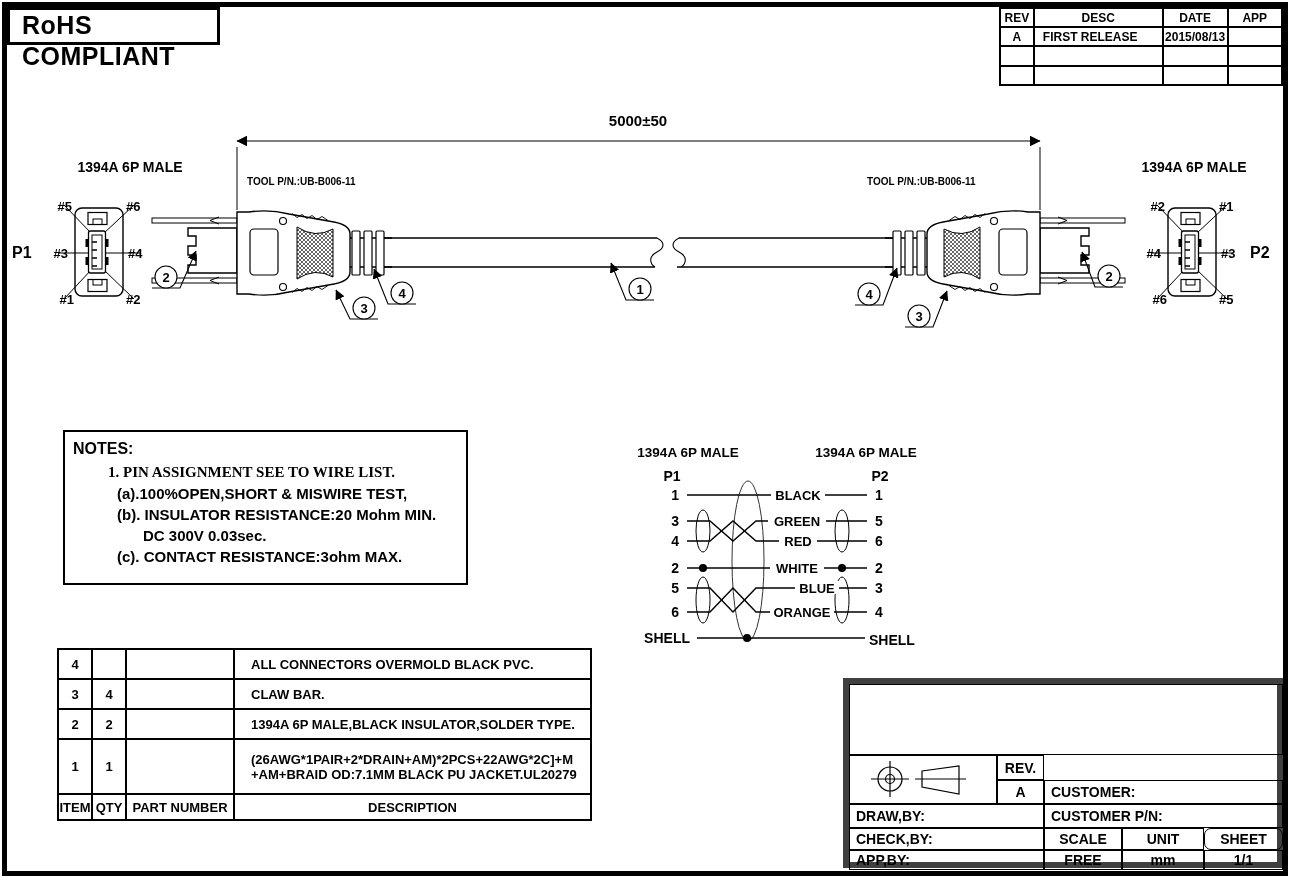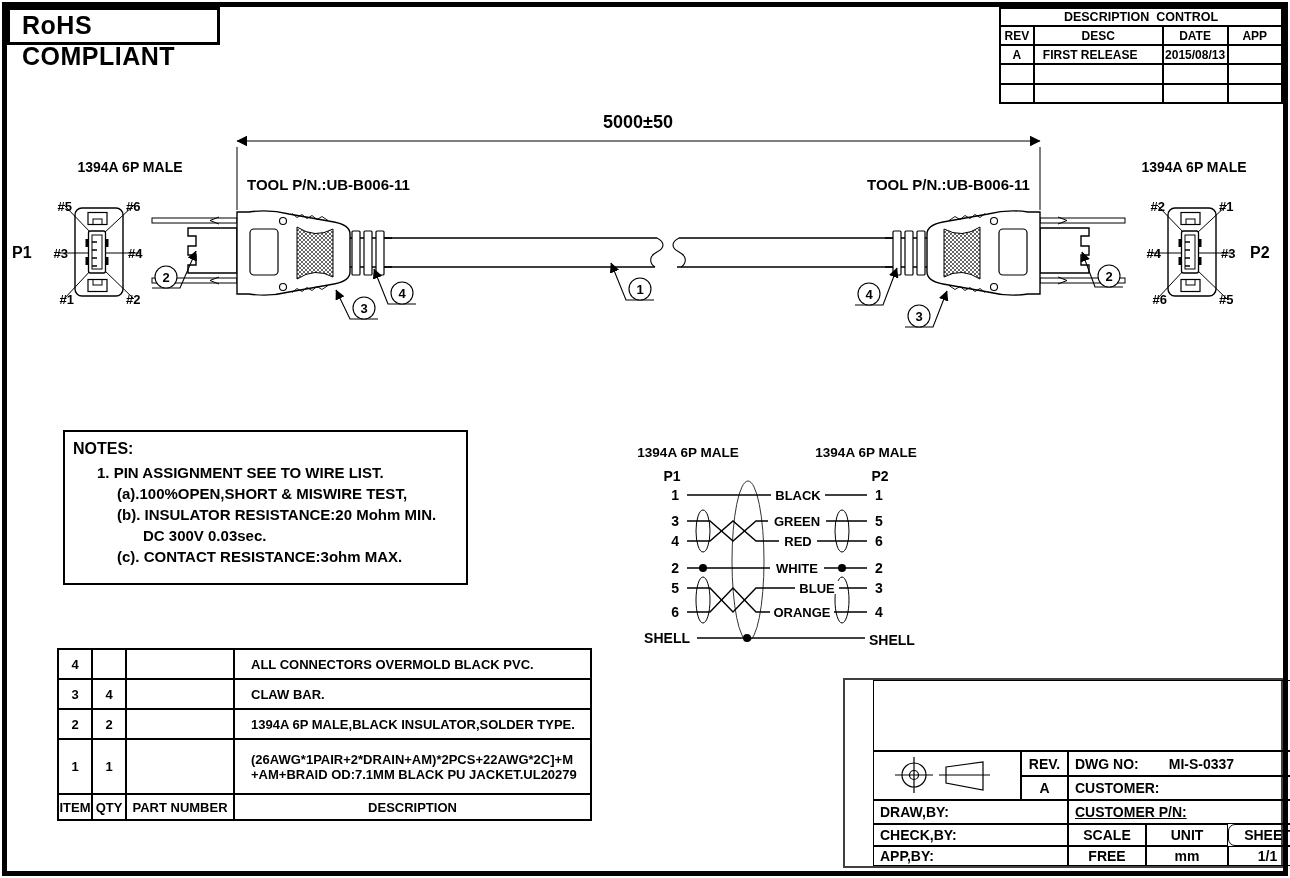--- a/index.html
+++ b/index.html
@@ -16,52 +16,52 @@
   td{border:2px solid #000;padding:0;font-weight:bold;}
 
   .desc-table{left:999px;top:7px;width:284px;font-size:12px;}
   .desc-table td{height:17px;text-align:center;}
   .desc-table .t-title td{height:16px;font-size:12.5px;}
   .desc-table td.al{text-align:left;padding-left:8px;}
 
   .notes-box{left:63px;top:430px;width:405px;height:155px;border:2px solid #000;box-sizing:border-box;}
   .notes-title{font-size:16px;margin:8px 0 4px 8px;}
   .note-line{font-size:15px;line-height:21px;}
-  .ind1{padding-left:32px;}
+  .ind1{padding-left:43px;font-family:Liberation Serif, serif;}
   .ind2{padding-left:52px;}
   .ind3{padding-left:78px;}
 
-  .dim-label{left:538px;top:112px;width:200px;text-align:center;font-size:18px;}
-  .tool-label{font-size:15px;}
+  .dim-label{left:538px;top:112px;width:200px;text-align:center;font-size:15px;}
+  .tool-label{font-size:10px;}
   .conn-title{width:160px;text-align:center;font-size:14px;}
   .port-label{font-size:16px;}
 
   .pa-title{left:627px;top:402px;width:300px;text-align:center;font-size:17px;}
   .pa-header{width:160px;text-align:center;font-size:13.5px;top:445px;}
 
   .bom-table{left:57px;top:648px;width:533px;font-size:13px;table-layout:fixed;}
   .bom-table td{text-align:center;vertical-align:middle;}
   .bom-table td.desc{text-align:left;padding-left:16px;}
   .bom-table tr.r1 td{height:28px;}
   .bom-table tr.rbig td{height:53px;}
   .bom-table tr.rhead td{height:24px;text-align:center;}
 
-  .title-block{left:843px;top:678px;width:440px;height:190px;box-sizing:border-box;border:2px solid #404040;
+  .title-block{left:843px;top:678px;width:440px;height:190px;box-sizing:border-box;border:6px solid #404040;
     display:grid;grid-template-columns:148px 47px 78px 82px 79px;grid-template-rows:71px 25px 24px 24px 22px 20px;
-    font-size:14px;padding-left:28px;}
+    font-size:14px;}
   .tb-cell{border:1px solid #000;display:flex;align-items:center;padding-left:6px;box-sizing:border-box;}
   .tb-ctr{justify-content:center;padding-left:0;}
   .tb-blank{grid-column:1/6;grid-row:1;}
   .tb-proj{grid-column:1;grid-row:2/4;}
   .tb-rev-label{grid-column:2;grid-row:2;}
   .tb-rev-val{grid-column:2;grid-row:3;}
   .tb-dwg{grid-column:3/6;grid-row:2;}
   .tb-customer{grid-column:3/6;grid-row:3;}
   .tb-drawby{grid-column:1/3;grid-row:4;}
-  .tb-custpn{grid-column:3/6;grid-row:4;text-decoration:underline;}
+  .tb-custpn{grid-column:3/6;grid-row:4;}
   .tb-checkby{grid-column:1/3;grid-row:5;}
   .tb-scale{grid-column:3;grid-row:5;}
   .tb-unit{grid-column:4;grid-row:5;}
   .tb-sheet{grid-column:5;grid-row:5;border-radius:7px;}
   .tb-appby{grid-column:1/3;grid-row:6;}
   .tb-scaleval{grid-column:3;grid-row:6;}
   .tb-unitval{grid-column:4;grid-row:6;}
   .tb-sheetval{grid-column:5;grid-row:6;}
   .tb-val-gap{margin-left:30px;}
 
@@ -76,23 +76,20 @@
   <div class="abs rohs-box">RoHS COMPLIANT</div>
 
   <table class="abs desc-table">
     <colgroup>
         <col style="width:34px">
         <col style="width:130px">
         <col style="width:65px">
         <col style="width:55px">
       </colgroup>
     <tbody>
-        <tr class="t-title">
-          <td colspan="4" class="pre">DESCRIPTION  CONTROL</td>
-        </tr>
     <tr class="t-head">
       <td>REV</td>
       <td>DESC</td>
       <td>DATE</td>
       <td>APP</td>
     </tr>
     <tr>
       <td>A</td>
       <td class="al">FIRST RELEASE</td>
       <td>2015/08/13</td>
@@ -389,24 +386,20 @@
           <circle cx="40" cy="23" r="12"></circle>
             <circle cx="40" cy="23" r="4.5"></circle>
           <path d="M21,23 H59 M40,5 V41"></path>
           <path d="M72,15 L109,10 V38 L72,31 Z"></path>
           <path d="M65,23 H116"></path>
         </g>
       </svg>
     </div>
     <div class="tb-cell tb-ctr tb-rev-label">REV.</div>
     <div class="tb-cell tb-ctr tb-rev-val">A</div>
-    <div class="tb-cell tb-dwg">
-      <span>DWG NO:</span>
-      <span class="tb-val-gap">MI-S-0337</span>
-    </div>
     <div class="tb-cell tb-customer">CUSTOMER:</div>
     <div class="tb-cell tb-drawby">DRAW,BY:</div>
     <div class="tb-cell tb-custpn">CUSTOMER P/N:</div>
     <div class="tb-cell tb-checkby">CHECK,BY:</div>
     <div class="tb-cell tb-ctr tb-scale">SCALE</div>
     <div class="tb-cell tb-ctr tb-unit">UNIT</div>
     <div class="tb-cell tb-ctr tb-sheet">SHEET</div>
     <div class="tb-cell tb-appby">APP,BY:</div>
     <div class="tb-cell tb-ctr tb-scaleval">FREE</div>
     <div class="tb-cell tb-ctr tb-unitval">mm</div>

